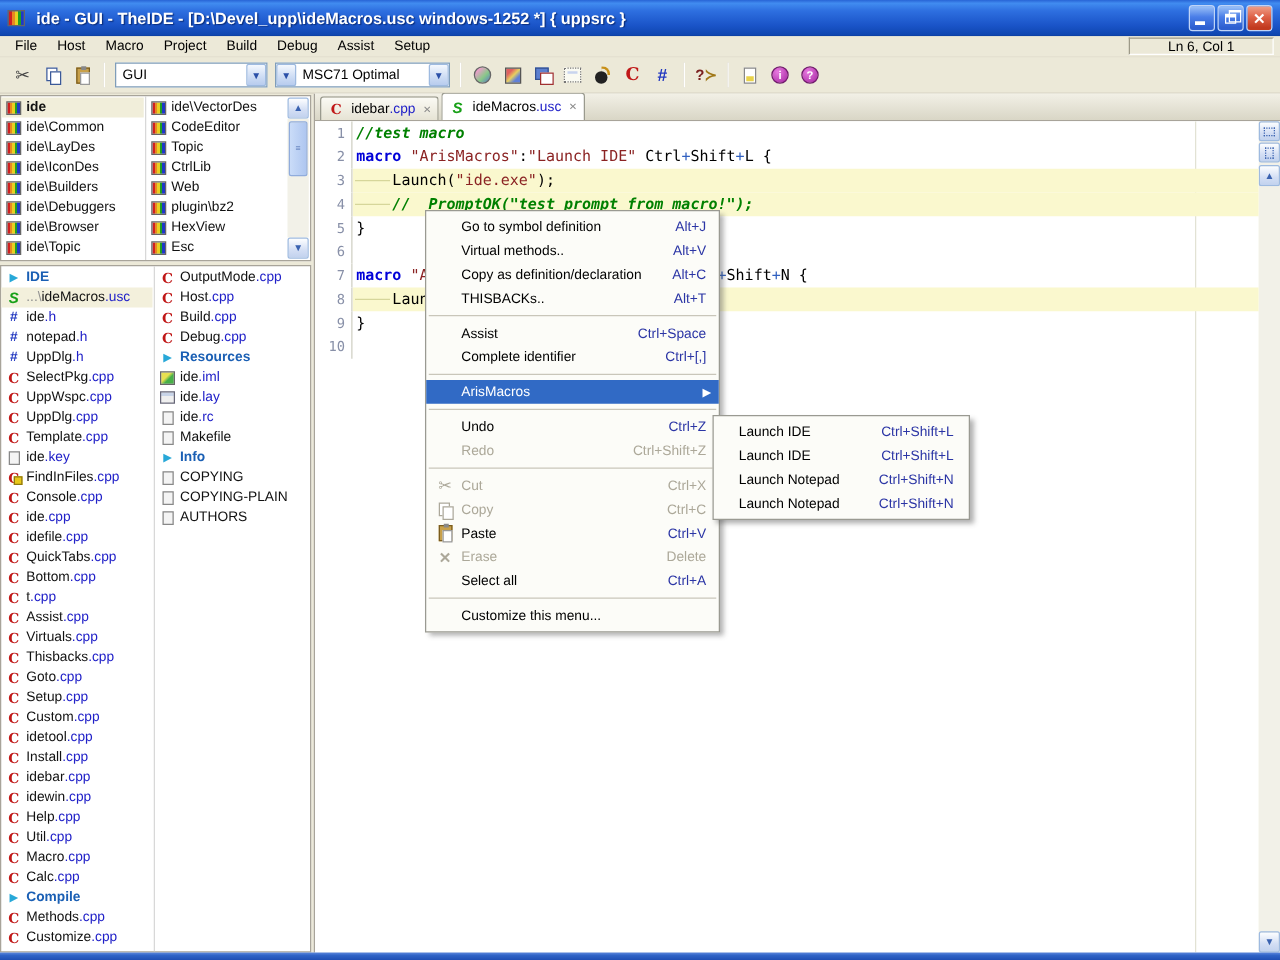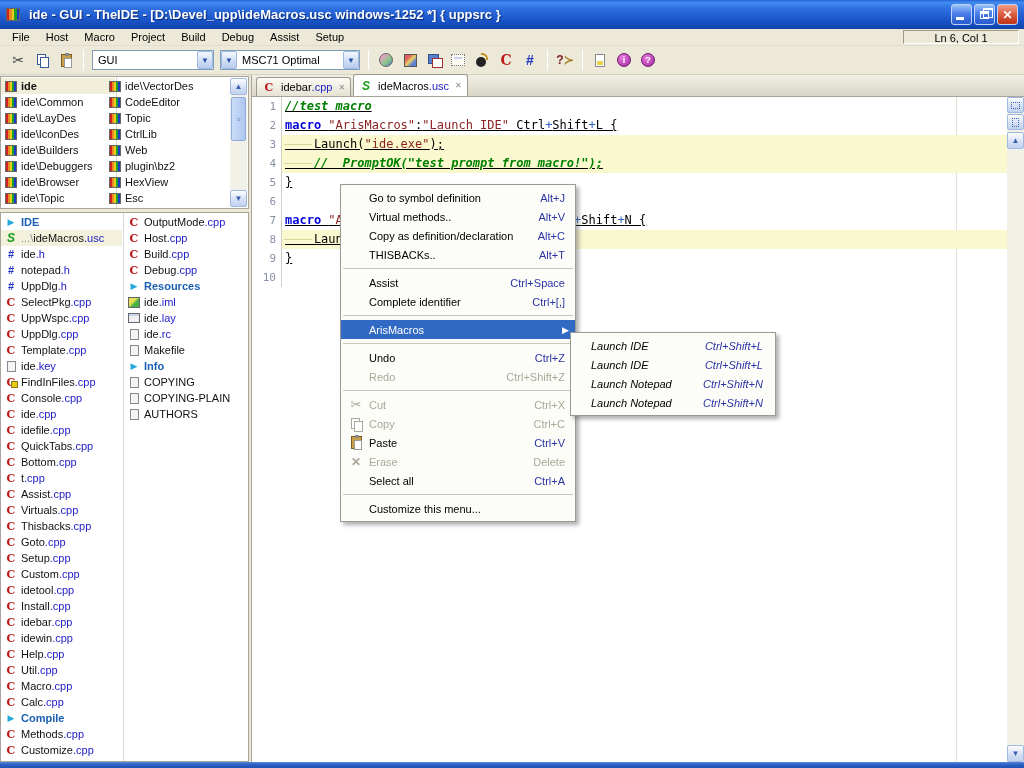--- a/index.html
+++ b/index.html
@@ -61,21 +61,21 @@
   .ic-query b { color:#7A2020; }
   .ic-note { position:relative; width:10px; height:13px; background:#fff; border:1px solid #888; }
   .ic-note::after { content:""; position:absolute; left:1px; bottom:1px; right:1px; height:4px; background:#E8D24A; }
   .ic-round { width:14px; height:14px; border-radius:50%; background:radial-gradient(circle at 35% 30%,#E87AE0,#A426A0); border:1px solid #701A6C;
     color:#fff; font-weight:bold; font-size:9px; display:flex; align-items:center; justify-content:center; }
 
   
   .panel { position:absolute; background:#fff; border:1px solid #A8A49A; }
   #pkg-panel { left:0; top:76px; width:249px; height:133px; }
   #pkg-col1 { position:absolute; left:0; top:1px; width:114px; }
-  #pkg-col2 { position:absolute; left:104px; top:1px; width:112px; }
+  #pkg-col2 { position:absolute; left:116px; top:1px; width:112px; }
   #pkg-divider { position:absolute; left:115px; top:0; width:1px; height:100%; background:#D8D8D8; }
   #files-panel { left:0; top:212px; width:249px; height:550px; }
   #files-col1 { position:absolute; left:0; top:1px; width:121px; }
   #files-col2 { position:absolute; left:123px; top:1px; width:124px; }
   #files-divider { position:absolute; left:122px; top:0; width:1px; height:100%; background:#D8D8D8; }
 
   .frow { height:16px; display:flex; align-items:center; padding-left:3px; white-space:nowrap; overflow:hidden; }
   .frow.sel { background:#F3F0DC; }
   .frow .fname { color:#111; } .frow .fext { color:#2020C8; } .frow .fprefix { color:#909090; }
   .frow.grp .gname { color:#1A5FB4; font-weight:bold; }
@@ -107,52 +107,52 @@
   .tab { height:19px; display:flex; align-items:center; padding:0 5px; border:1px solid #9A9A8E; border-bottom:none;
     border-radius:3px 3px 0 0; background:linear-gradient(180deg,#FBFAF4,#E6E3D4); margin-right:2px; white-space:nowrap; }
   .tab.active { height:22px; background:#fff; position:relative; z-index:2; }
   .tab .fname { margin-left:2px; } .tab .fext { color:#2020C8; }
   .tab .tclose { margin-left:6px; color:#8A8A8A; font-size:8px; }
 
   #code { position:absolute; left:0; top:22px; right:17px; bottom:0; background:#fff; overflow:hidden; }
   #margin-line { position:absolute; left:704px; top:0; bottom:0; width:1px; background:#E2E2D4; }
   .eline { position:relative; height:19px; display:flex; font-family:"DejaVu Sans Mono", monospace; font-size:12px; line-height:19px; white-space:pre; }
   .lnum { width:30px; text-align:right; padding-right:5px; color:#8890A8; font-size:11px; flex:none; background:#fff; border-right:1px solid #D0D0C4; z-index:2; }
-  .ecode { position:relative; z-index:1; flex:1; padding-left:3px;text-decoration:underline; }
+  .ecode { position:relative; z-index:1; flex:1; padding-left:3px; }
   .eline.hl .ecode { background:#FAF8CE; }
   .eline.ind .ecode::before { content:""; position:absolute; left:2px; top:9px; width:28px; height:1px; background:#D6D69A; }
   .tok-comment { color:#008000; font-weight:bold; font-style:italic; }
   .tok-keyword { color:#0000D8; font-weight:bold; }
   .tok-string { color:#8B2323; }
   .tok-op { color:#3060C0; }
 
   #ed-scroll { position:absolute; right:0; top:22px; width:17px; bottom:0; background:#F2F1E8; }
   .split-btn { position:absolute; left:0; width:17px; height:16px; background:linear-gradient(180deg,#FDFEFF,#D3DEF4 60%,#C2D2EE);
     border:1px solid #9EBAE0; border-radius:2px; display:flex; align-items:center; justify-content:center; }
   .split-glyph { width:9px; height:7px; border:1px dotted #3A62B0; }
   .split-glyph.v { width:7px; height:9px; }
 
   
-  #ctx-menu { position:absolute; left:340px; top:184px; width:236px; background:#FCFCF8; border:1px solid #9A9A92;
+  #ctx-menu { position:absolute; left:340px; top:168px; width:236px; background:#FCFCF8; border:1px solid #9A9A92;
     box-shadow:3px 3px 4px rgba(80,80,80,0.45); z-index:50; padding:3px 0; }
   .mitem { height:19px; display:flex; align-items:center; padding:0 2px; }
   .mitem .mico { width:26px; flex:none; display:flex; align-items:center; justify-content:center; }
   .mitem .mlab { flex:1; white-space:nowrap; }
   .mitem .msc { color:#2B35A5; padding-right:8px; white-space:nowrap; }
   .mitem.dis .mlab, .mitem.dis .msc { color:#ACA899; }
   .mitem.sel { background:#316AC5; } .mitem.sel .mlab { color:#fff; }
   .mitem .marrow { color:#fff; font-size:9px; padding-right:4px; }
   .msep { height:1px; background:#C9C6BA; margin:4px 2px; }
   .mic-cut { color:#ACA89A; font-size:13px; }
   .mic-erase { color:#ACA89A; font-size:12px; font-weight:bold; }
   .icon-pages.gray::before,.icon-pages.gray::after { border-color:#ACA89A; }
 
   #ctx-submenu { position:absolute; left:570px; top:332px; width:206px; background:#FCFCF8; border:1px solid #9A9A92;
     box-shadow:3px 3px 4px rgba(80,80,80,0.45); z-index:60; padding:3px 0; }
-  #ctx-submenu .mitem { padding-left:20px;font-style:italic; }
+  #ctx-submenu .mitem { padding-left:20px; }
   #ctx-submenu .msc { padding-right:10px; }
 
   
   #bottom-strip { position:absolute; left:0; bottom:0; width:1024px; height:6px; background:linear-gradient(180deg,#5A86DC,#2F63C6 40%,#1F4FB4); }
 </style>
 </head>
 <body>
 
 <div id="screen">
 

